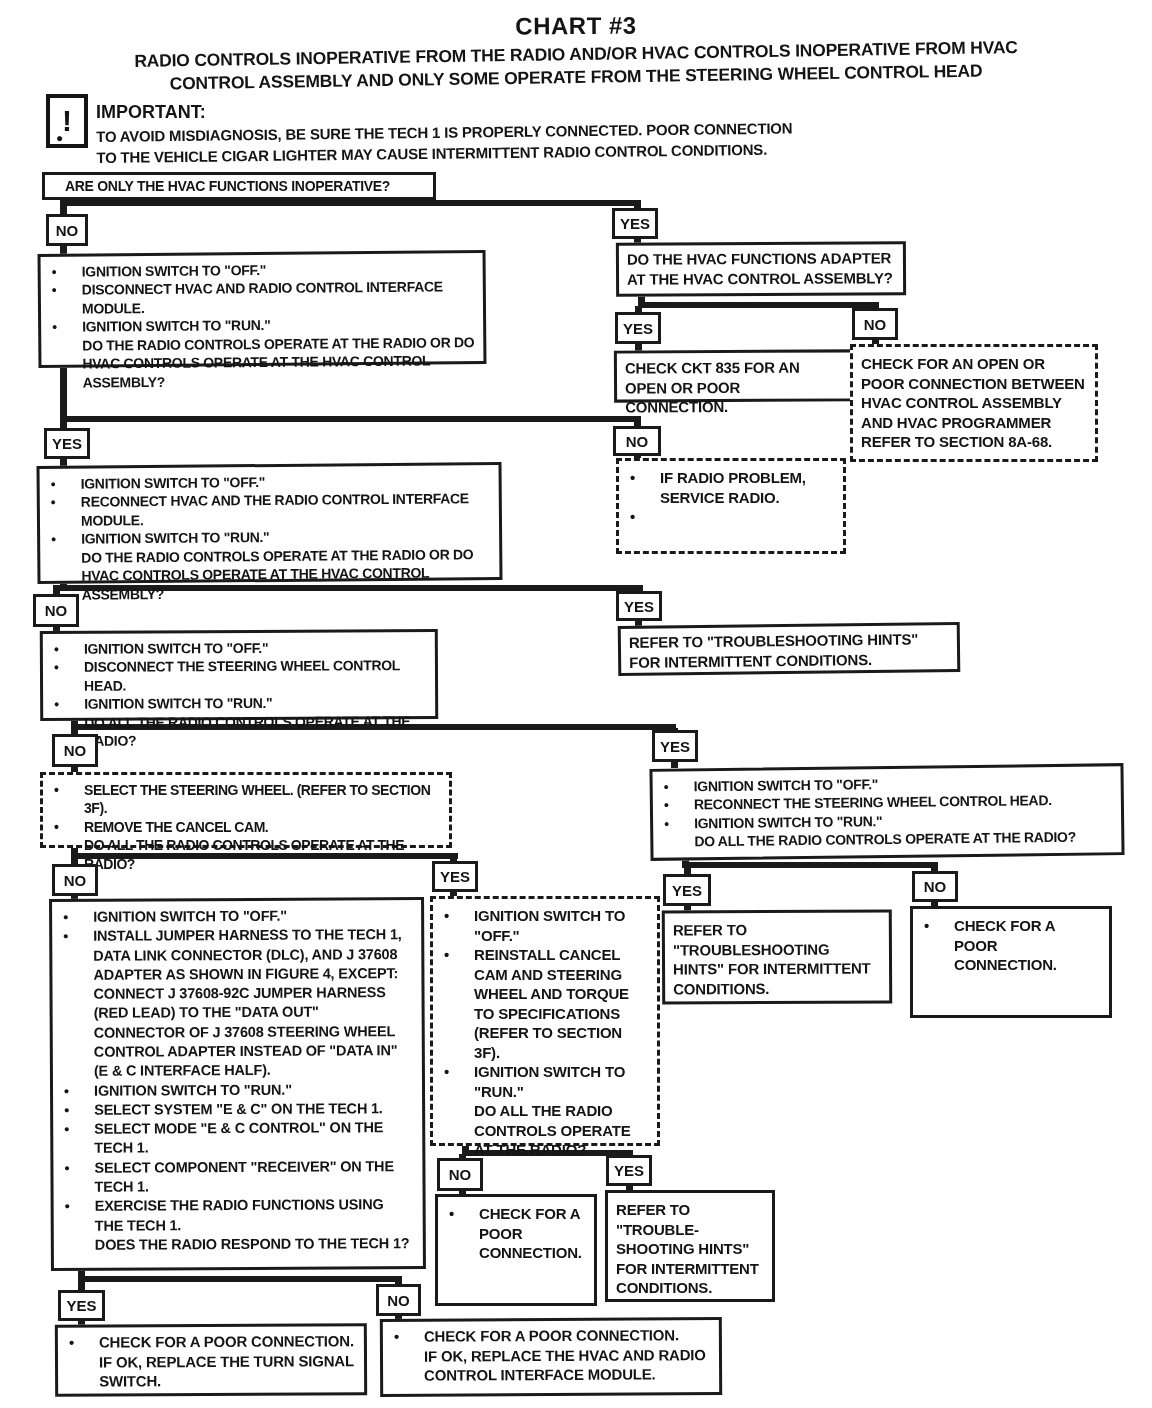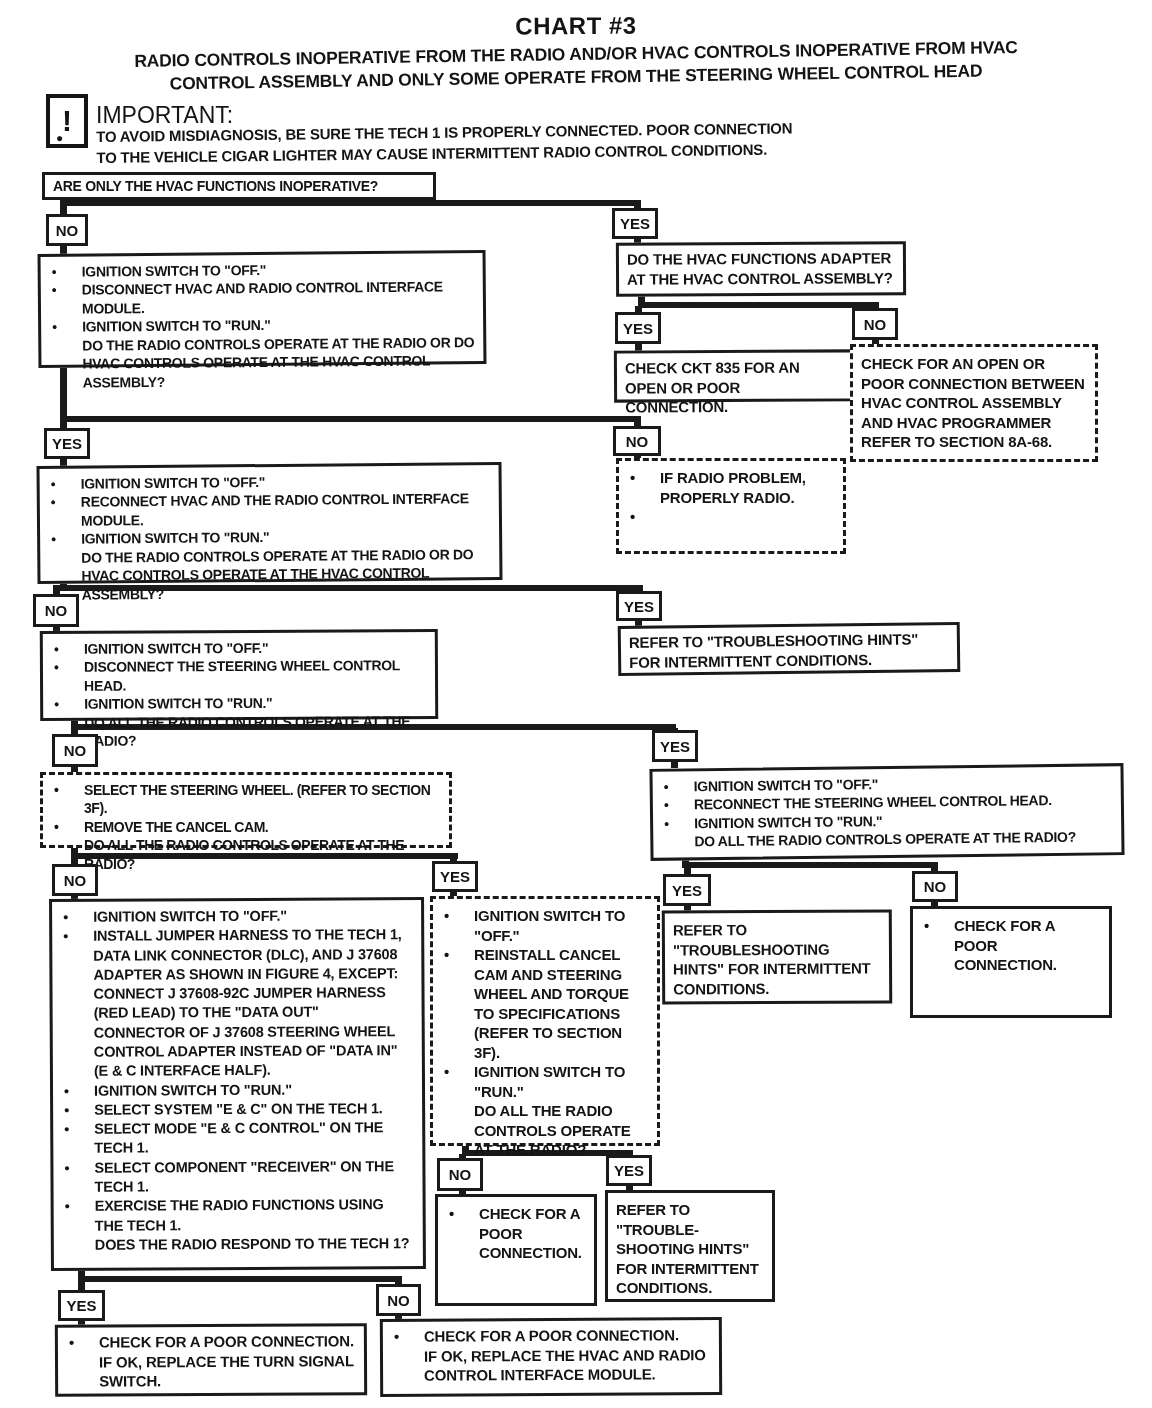--- a/index.html
+++ b/index.html
@@ -9,21 +9,21 @@
   
   .chart-title{position:absolute;left:0;top:12px;width:1152px;text-align:center;
     font-size:24px;font-weight:700;letter-spacing:.5px;transform:rotate(-0.4deg);}
   .sub{position:absolute;left:0;width:1152px;text-align:center;font-size:17.5px;
     font-weight:700;letter-spacing:-0.2px;transform:rotate(-0.9deg);}
   .sub1{top:44px;}
   .sub2{top:67px;}
   .imp-icon{position:absolute;left:46px;top:94px;width:34px;height:46px;
     border:4px solid #141414;background:#fff;display:flex;align-items:center;
     justify-content:center;font-size:30px;font-weight:700;}
-  .imp-label{position:absolute;left:96px;top:102px;font-size:23px;font-weight:400;}
+  .imp-label{position:absolute;left:96px;top:102px;font-size:18px;font-weight:700;}
   .note-bullet{position:absolute;left:56px;top:131px;font-size:12px;}
   .note{position:absolute;left:96px;top:126px;width:860px;font-size:15px;
     font-weight:700;line-height:21px;letter-spacing:-0.2px;transform:rotate(-0.7deg);transform-origin:left top;}
   
   .box{position:absolute;border:3px solid #1a1a1a;background:#fff;
     font-weight:700;box-sizing:border-box;}
   .dashed{border-style:dashed;}
   .std{font-size:14px;line-height:1.32;letter-spacing:-0.3px;padding:6px 8px;}
   .mid{font-size:15px;line-height:1.3;letter-spacing:-0.2px;padding:7px 8px;}
   .big{font-size:14.5px;line-height:1.33;letter-spacing:-0.2px;padding:6px 8px;}
@@ -103,21 +103,21 @@
 <div class="ln" style="left:626px;top:1154px;width:7px;height:4px"></div>
 <div class="ln" style="left:459px;top:1189px;width:7px;height:7px"></div>
 <div class="ln" style="left:626px;top:1184px;width:7px;height:8px"></div>
 <div class="ln" style="left:78px;top:1268px;width:7px;height:10px"></div>
 <div class="ln" style="left:78px;top:1276px;width:324px;height:6px"></div>
 <div class="ln" style="left:78px;top:1280px;width:7px;height:12px"></div>
 <div class="ln" style="left:395px;top:1280px;width:7px;height:6px"></div>
 <div class="ln" style="left:78px;top:1319px;width:7px;height:7px"></div>
 <div class="ln" style="left:395px;top:1314px;width:7px;height:6px"></div>
 
-<div class="box std vcenter" style="left:42px;top:172px;width:394px;height:28px;padding:2px 8px">
+<div class="box std vcenter" style="left:42px;top:172px;width:394px;height:28px;padding:2px 20px">
   <span>ARE ONLY THE HVAC FUNCTIONS INOPERATIVE?</span>
 </div>
 
 <div class="tag" style="left:46px;top:214px;width:42px;height:32px">NO</div>
 <div class="tag" style="left:612px;top:208px;width:46px;height:31px">YES</div>
 
 <div class="box std r5" style="left:38px;top:252px;width:448px;height:114px">
   <div>
       <div class="line">
         <span class="b">•</span>
@@ -171,21 +171,21 @@
         <span class="b"></span>
         <span class="t">DO THE RADIO CONTROLS OPERATE AT THE RADIO OR DO HVAC CONTROLS OPERATE AT THE HVAC CONTROL ASSEMBLY?</span>
       </div>
     </div>
 </div>
 
 <div class="box mid dashed" style="left:616px;top:458px;width:230px;height:96px">
   <div>
       <div class="line">
         <span class="b">•</span>
-        <span class="t">IF RADIO PROBLEM, PROPERLY RADIO.</span>
+        <span class="t">IF RADIO PROBLEM, SERVICE RADIO.</span>
       </div>
       <div class="line">
         <span class="b">•</span>
       </div>
     </div>
 </div>
 
 <div class="tag" style="left:33px;top:594px;width:46px;height:33px">NO</div>
 <div class="tag" style="left:616px;top:591px;width:46px;height:30px">YES</div>
 

